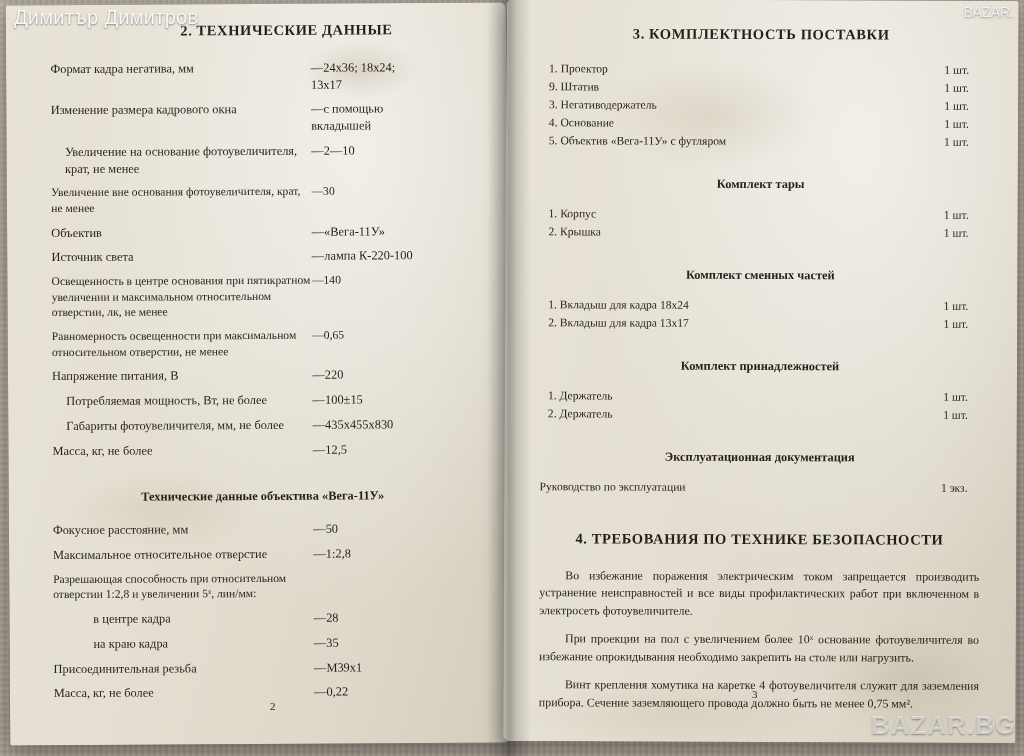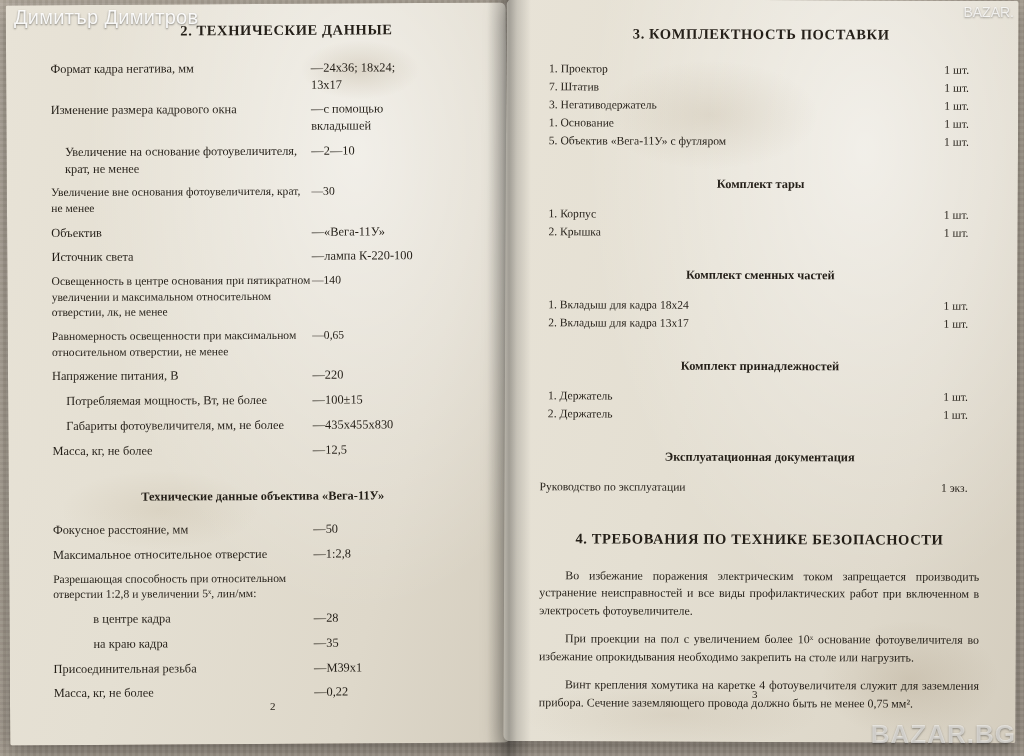--- a/index.html
+++ b/index.html
@@ -166,21 +166,21 @@
     top: 6px;
     font-family: "Liberation Sans", sans-serif;
     font-size: 20px;
     color: rgba(255,255,255,0.92);
     text-shadow: 0 1px 2px rgba(0,0,0,0.45);
     letter-spacing: 0.3px;
   }
   .watermark2 {
     position: absolute;
     right: 8px;
-    bottom: 6px;
+    bottom: 15px;
     font-family: "Liberation Sans", sans-serif;
     font-size: 26px;
     font-weight: bold;
     color: rgba(255,255,255,0.55);
     text-shadow: 0 1px 2px rgba(0,0,0,0.35);
     letter-spacing: 1px;
     text-align: right;
   }
   .watermark3 {
     position: absolute;
@@ -306,29 +306,29 @@
 
   <div class="content col-right">
     <h2 class="sec">3. КОМПЛЕКТНОСТЬ ПОСТАВКИ</h2>
 
     <ol class="kit" id="main-kit">
         <li>
           <span class="nm">1. Проектор</span>
           <span class="qty">1 шт.</span>
         </li>
         <li>
-          <span class="nm">7. Штатив</span>
+          <span class="nm">9. Штатив</span>
           <span class="qty">1 шт.</span>
         </li>
         <li>
           <span class="nm">3. Негативодержатель</span>
           <span class="qty">1 шт.</span>
         </li>
         <li>
-          <span class="nm">1. Основание</span>
+          <span class="nm">4. Основание</span>
           <span class="qty">1 шт.</span>
         </li>
         <li>
           <span class="nm">5. Объектив «Вега-11У»  с футляром</span>
           <span class="qty">1 шт.</span>
         </li>
       </ol>
 
     <h3 class="subtitle">Комплект тары</h3>
     <ol class="kit" id="tare-kit">

